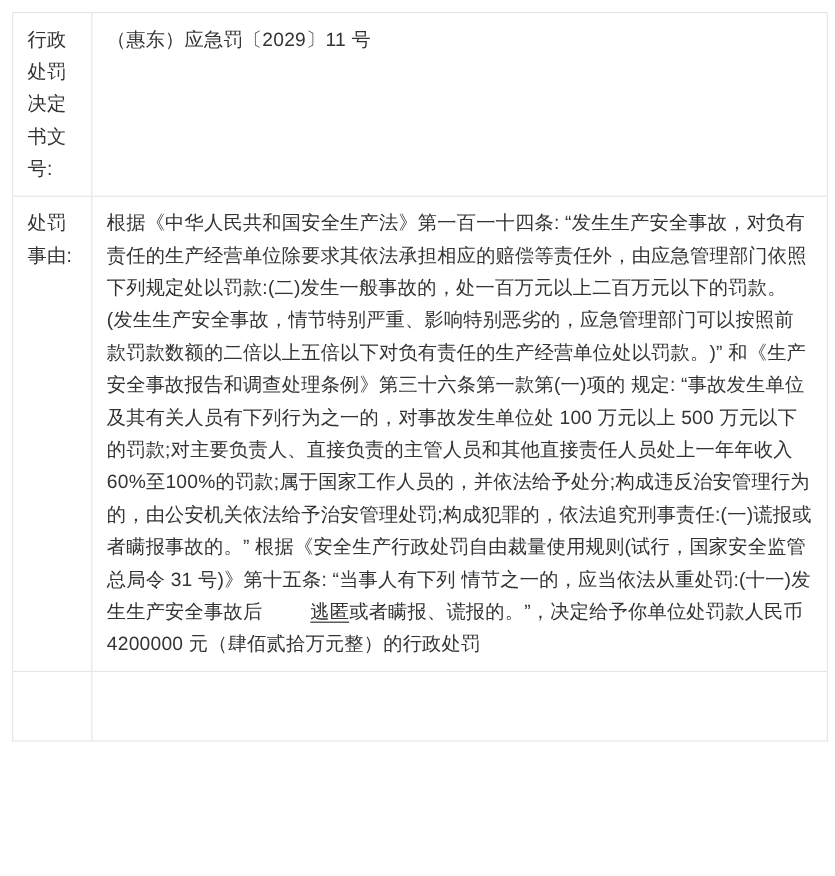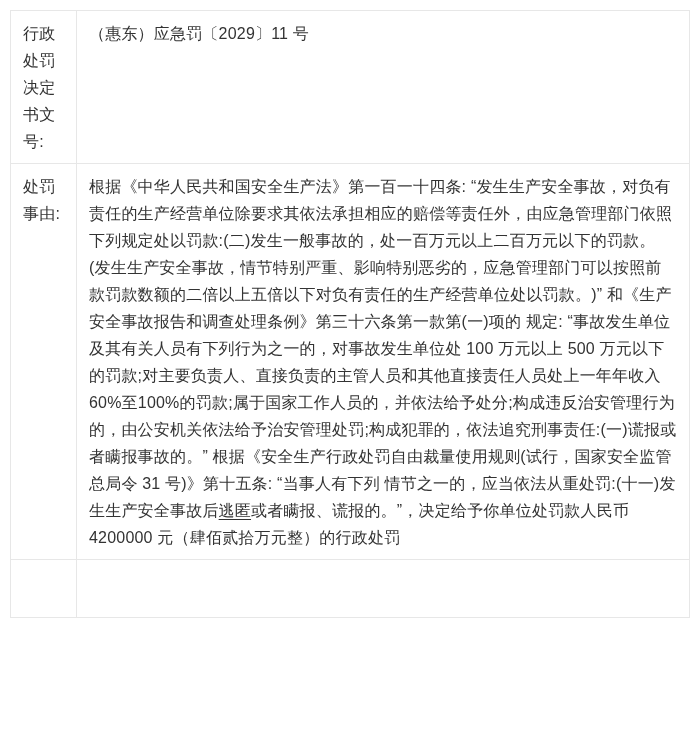--- a/index.html
+++ b/index.html
@@ -33,20 +33,21 @@
   .col-label { width: 66px; }
   .label-cell {
     word-break: break-all;
   }
   .content-cell {
     text-align: left;
   }
   .u {
     text-decoration: underline;
     text-underline-offset: 3px;
+    margin-left: 40px;
   }
   .empty-row td {
     height: 40px;
   }
 </style>
 </head>
 <body>
 
 <table class="doc-table">
   <colgroup>

